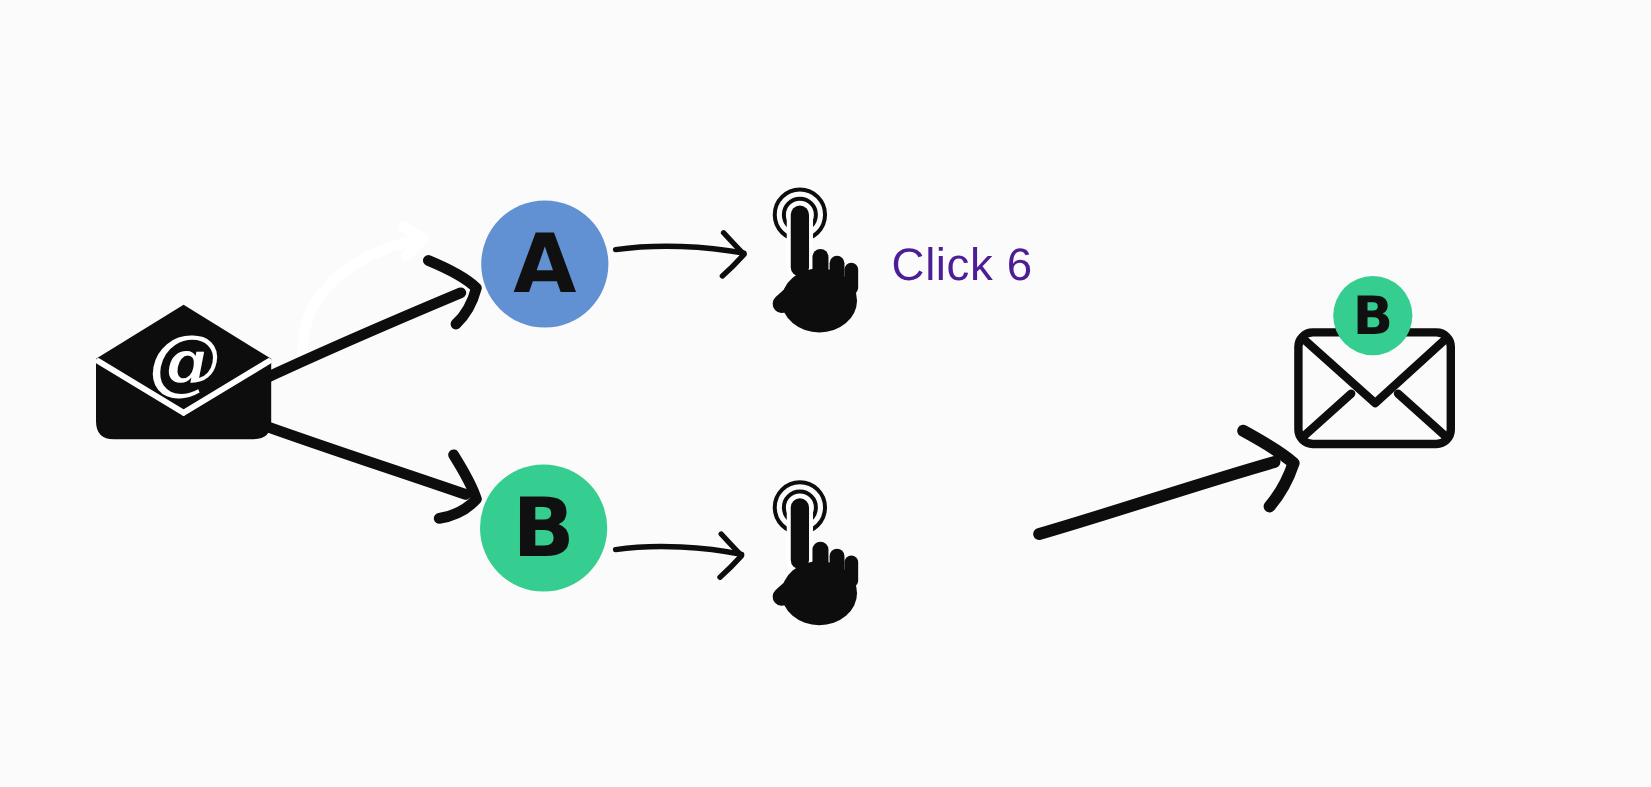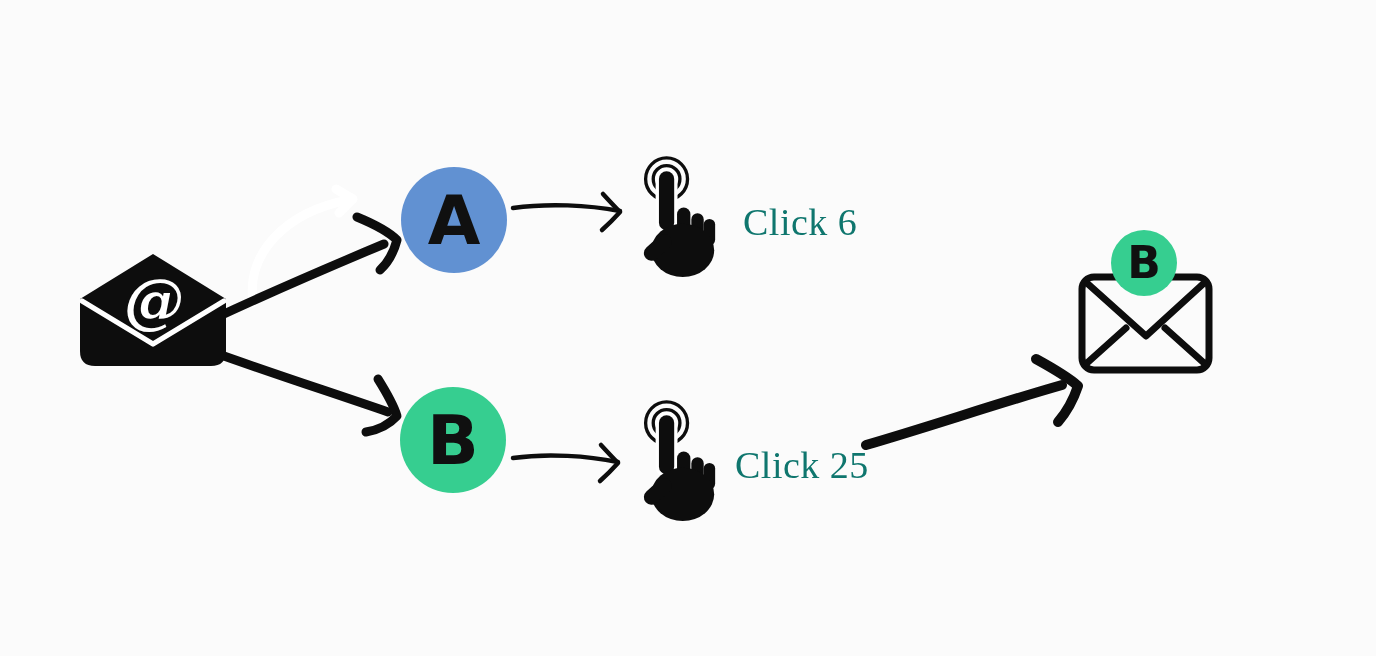--- a/index.html
+++ b/index.html
@@ -21,22 +21,22 @@
   
   .circle{
     position:absolute;width:106px;height:106px;border-radius:50%;
     display:flex;align-items:center;justify-content:center;
     font-family:"DejaVu Sans", sans-serif;font-weight:bold;font-size:68px;color:#101010;
   }
   .variant-a{left:401px;top:167px;background:#6191d2;}
   .variant-b{left:400px;top:387px;background:#36ce90;}
   
   .click-label{
-    position:absolute;font-size:38px;color:#0f766e;letter-spacing:0.5px;
-    font-family:Liberation Serif, serif;white-space:nowrap;
+    position:absolute;font-size:38px;color:#4c1d95;letter-spacing:0.5px;
+    font-family:Liberation Sans, sans-serif;white-space:nowrap;
   }
   
   .ink{fill:#0d0d0d;}
   .ring{fill:none;stroke:#0d0d0d;stroke-width:3.5;}
   .halo{fill:#ffffff;stroke:#ffffff;stroke-width:7;}
   .env-line{fill:none;stroke:#0d0d0d;stroke-width:7;stroke-linecap:round;stroke-linejoin:round;}
   .env-fold{fill:none;stroke:#ffffff;stroke-width:5;stroke-linecap:round;}
 </style>
 </head>
 <body>
@@ -108,21 +108,20 @@
     <rect class="halo" x="22" y="18" width="16" height="62" rx="8"></rect>
     <rect class="ink" x="22" y="18" width="16" height="62" rx="8"></rect>
     <rect class="ink" x="41" y="56" width="14" height="34" rx="7"></rect>
     <rect class="ink" x="56" y="62" width="13" height="31" rx="6.5"></rect>
     <rect class="ink" x="69" y="68" width="12" height="28" rx="6"></rect>
     <ellipse class="ink" cx="47" cy="101" rx="33" ry="28"></ellipse>
     <rect class="ink" x="0" y="80" width="34" height="16" rx="8" transform="rotate(-42 32 88)"></rect>
   </svg>
 
   <div class="click-label" style="left:743px;top:200px">Click 6</div>
-  <div class="click-label" style="left:735px;top:443px">Click 25</div>
 
   <svg class="abs" style="left:1076px;top:218px" width="140" height="155" viewBox="0 0 140 155">
     <rect x="6" y="59" width="127" height="93" rx="12" fill="#fbfbfb" stroke="#0d0d0d" stroke-width="7"></rect>
     <path class="env-line" d="M12,66 L70,118 L127,66"></path>
     <path class="env-line" d="M11,145 L50,110 M128,145 L89,110"></path>
     <circle cx="68" cy="45" r="33" fill="#36ce90"></circle>
     <text x="68" y="60" text-anchor="middle" fill="#101010" font-family="DejaVu Sans, sans-serif" font-weight="bold" font-size="44">B</text>
   </svg>
 
 </div>

